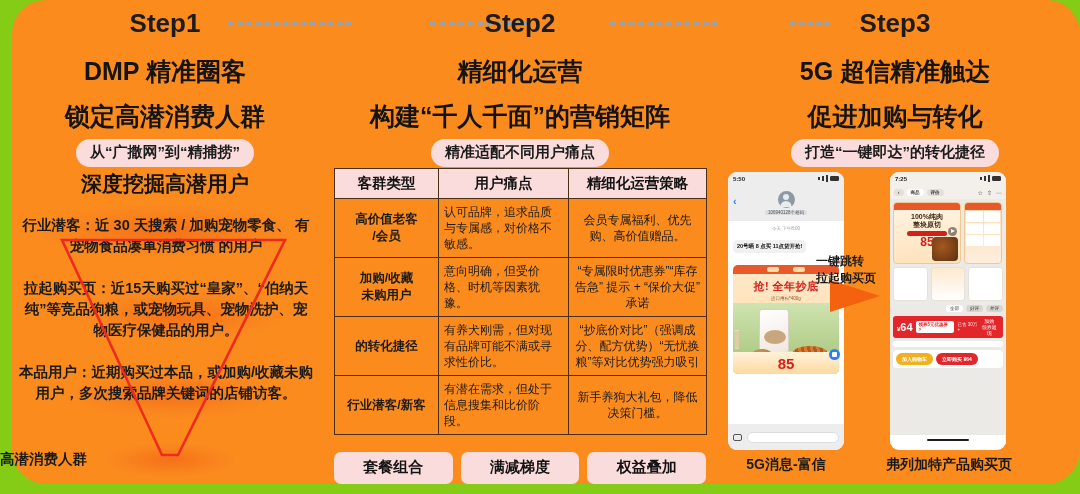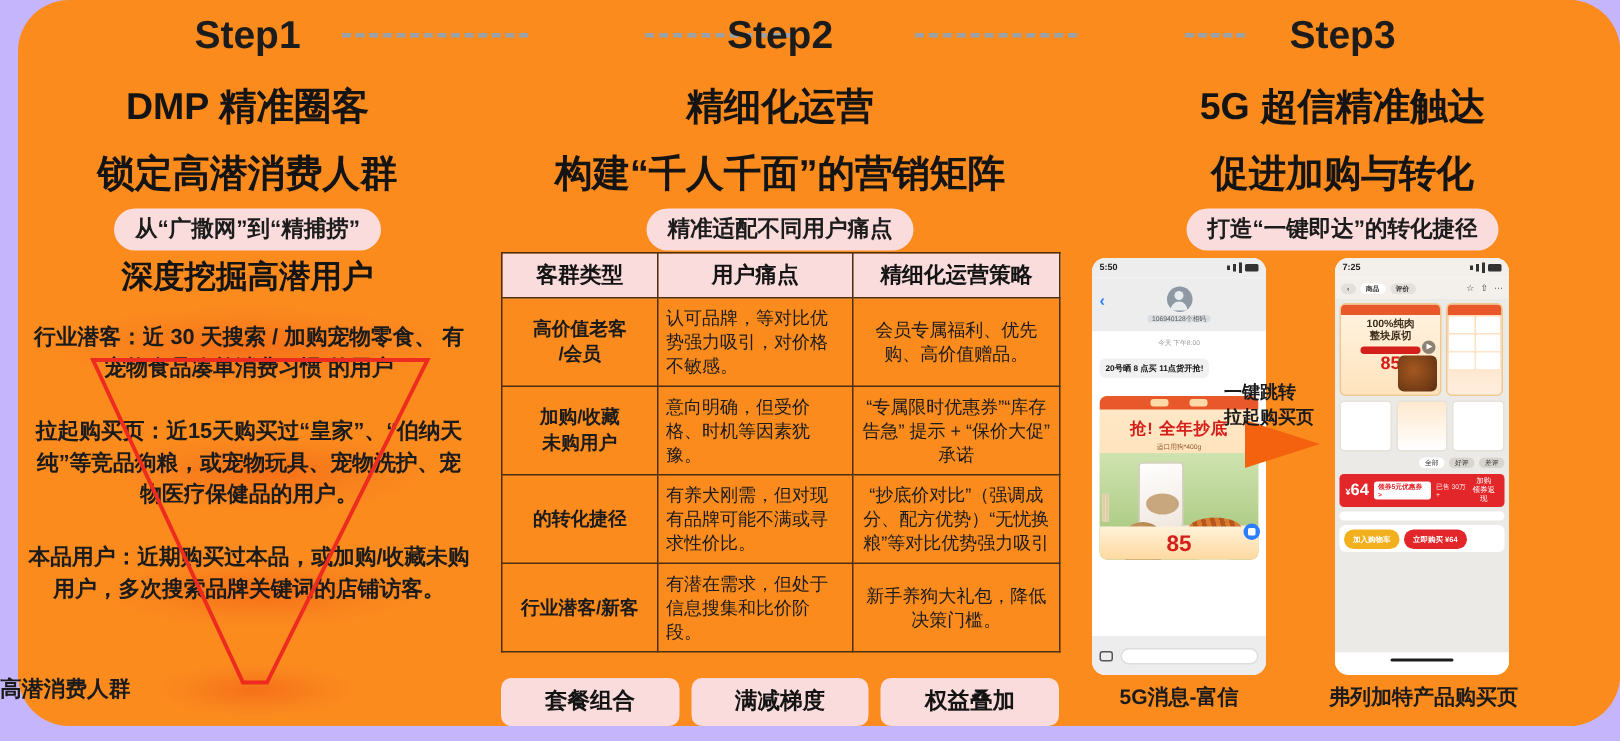--- a/index.html
+++ b/index.html
@@ -5,21 +5,21 @@
   * { box-sizing: border-box; margin: 0; padding: 0; }
   html, body {
     width: 1080px; height: 494px;
     font-family: "Liberation Sans", "DejaVu Sans", sans-serif;
     background: #f47b20;
     overflow: hidden;
   }
   #root {
     position: relative;
     width: 1080px; height: 494px;
-    background: #c4b5fd;
+    background: #84cc16;
   }
   
   .panel {
     position: absolute;
     left: 12px; top: 0px; right: 0px; bottom: 10px;
     background: #fc8b1e;
     border-radius: 34px;
   }
   .panel-right-cap {
     position: absolute;
@@ -369,21 +369,21 @@
         <tr>
           <th>客群类型</th>
           <th>用户痛点</th>
           <th>精细化运营策略</th>
         </tr>
       </thead>
       <tbody>
         <tr>
           <td class="cell-type" style="white-space:pre-line">高价值老客
 /会员</td>
-          <td class="cell-pain">认可品牌，等对比优势强力吸引，对价格不敏感。</td>
+          <td class="cell-pain">认可品牌，追求品质与专属感，对价格不敏感。</td>
           <td class="cell-strat">会员专属福利、优先购、高价值赠品。</td>
         </tr>
         <tr>
           <td class="cell-type" style="white-space:pre-line">加购/收藏
 未购用户</td>
           <td class="cell-pain">意向明确，但受价格、时机等因素犹豫。</td>
           <td class="cell-strat">“专属限时优惠券”“库存告急” 提示 + “保价大促” 承诺</td>
         </tr>
         <tr>
           <td class="cell-type" style="white-space:pre-line">的转化捷径</td>

